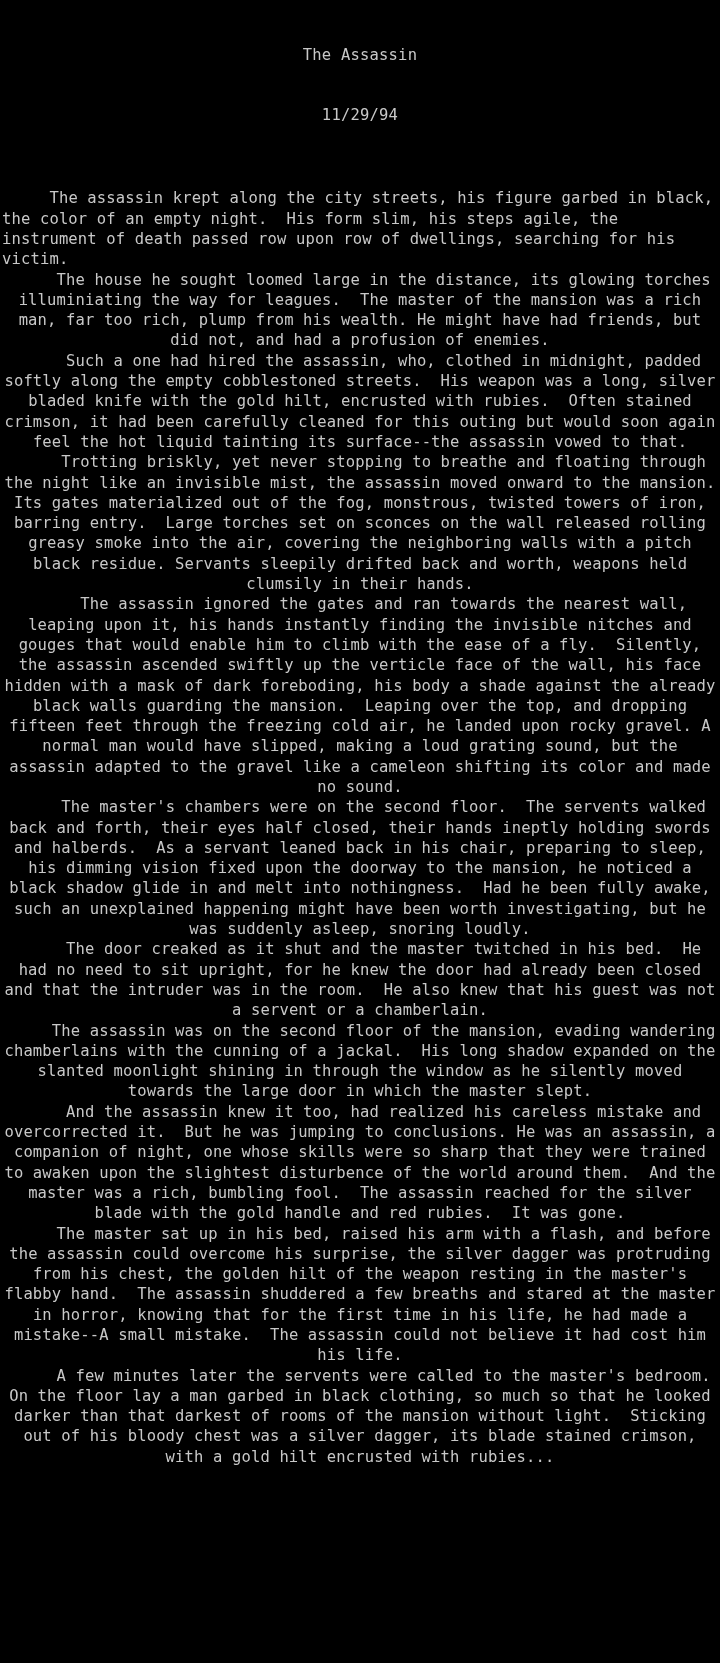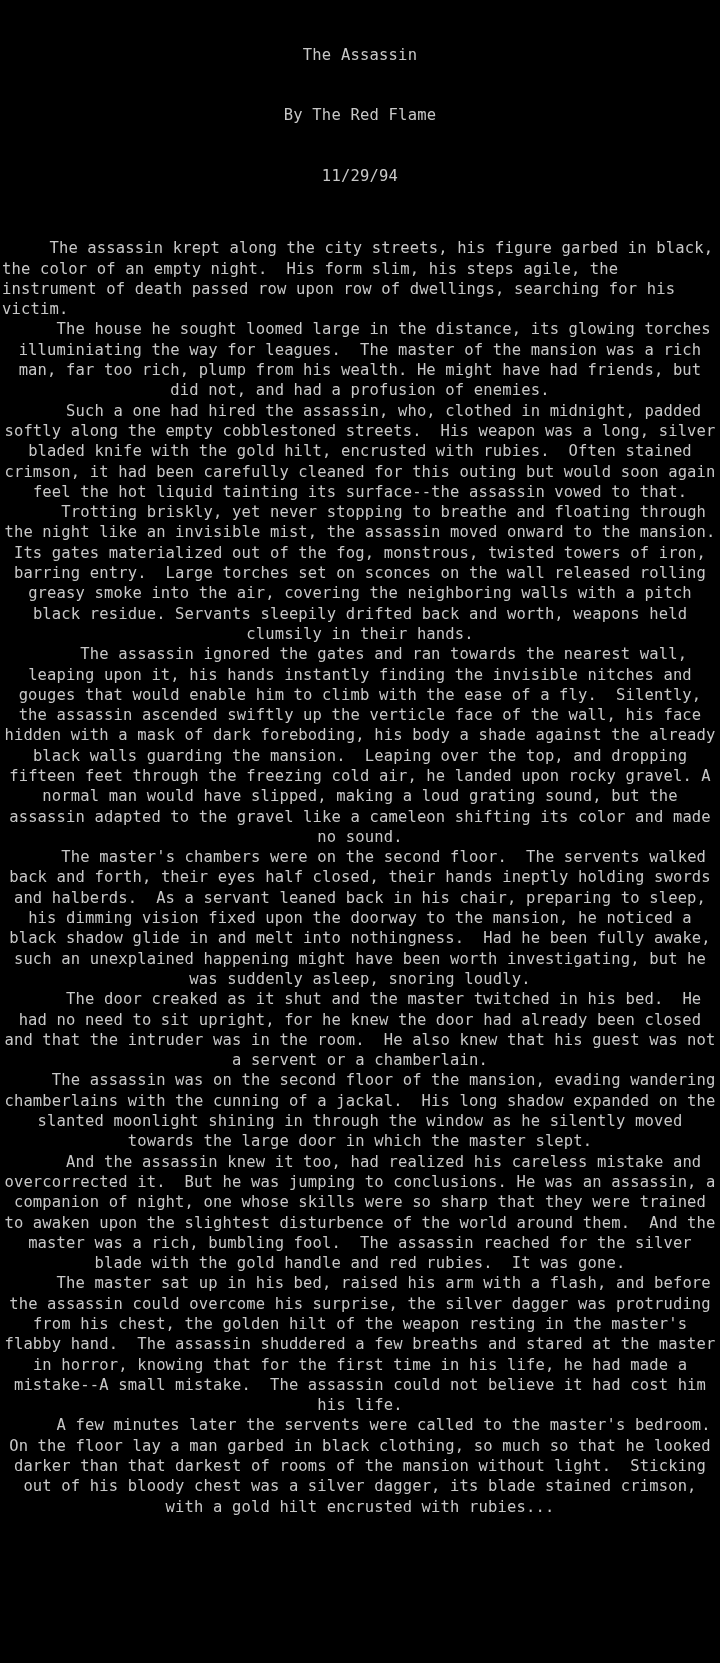--- a/index.html
+++ b/index.html
@@ -23,21 +23,21 @@
     text-align: center;
     font-size: 15.5px;
     line-height: 20.3px;
     letter-spacing: 0.2px;
     white-space: pre;
   }
   .title-line {
     display: block;
   }
   .body-block {
-    margin-top: 11px;
+    margin-top: 22px;
     padding: 0 2px 0 2px;
     font-size: 15.5px;
     line-height: 20.3px;
     letter-spacing: 0.15px;
   }
   .para {
     margin: 0;
     padding: 0;
     white-space: pre-wrap;
     word-break: normal;
@@ -47,21 +47,20 @@
     text-align: center;
   }
 </style>
 </head>
 <body>
 
 <div class="page">
 
   <div class="title-block">
     <span class="title-line">The Assassin</span>
-    <span class="title-line">By The Red Flame</span>
     <span class="title-line">11/29/94</span>
   </div>
 
   <div class="body-block">
     <p class="para">     The assassin krept along the city streets, his figure garbed in black, the color of an empty night.  His form slim, his steps agile, the instrument of death passed row upon row of dwellings, searching for his victim.</p>
     <p class="para">     The house he sought loomed large in the distance, its glowing torches illuminiating the way for leagues.  The master of the mansion was a rich man, far too rich, plump from his wealth. He might have had friends, but did not, and had a profusion of enemies.</p>
     <p class="para">     Such a one had hired the assassin, who, clothed in midnight, padded softly along the empty cobblestoned streets.  His weapon was a long, silver bladed knife with the gold hilt, encrusted with rubies.  Often stained crimson, it had been carefully cleaned for this outing but would soon again feel the hot liquid tainting its surface--the assassin vowed to that.</p>
     <p class="para">     Trotting briskly, yet never stopping to breathe and floating through the night like an invisible mist, the assassin moved onward to the mansion.  Its gates materialized out of the fog, monstrous, twisted towers of iron, barring entry.  Large torches set on sconces on the wall released rolling greasy smoke into the air, covering the neighboring walls with a pitch black residue. Servants sleepily drifted back and worth, weapons held clumsily in their hands.</p>
     <p class="para">     The assassin ignored the gates and ran towards the nearest wall, leaping upon it, his hands instantly finding the invisible nitches and gouges that would enable him to climb with the ease of a fly.  Silently, the assassin ascended swiftly up the verticle face of the wall, his face hidden with a mask of dark foreboding, his body a shade against the already black walls guarding the mansion.  Leaping over the top, and dropping fifteen feet through the freezing cold air, he landed upon rocky gravel. A normal man would have slipped, making a loud grating sound, but the assassin adapted to the gravel like a cameleon shifting its color and made no sound.</p>
     <p class="para">     The master's chambers were on the second floor.  The servents walked back and forth, their eyes half closed, their hands ineptly holding swords and halberds.  As a servant leaned back in his chair, preparing to sleep, his dimming vision fixed upon the doorway to the mansion, he noticed a black shadow glide in and melt into nothingness.  Had he been fully awake, such an unexplained happening might have been worth investigating, but he was suddenly asleep, snoring loudly.</p>

